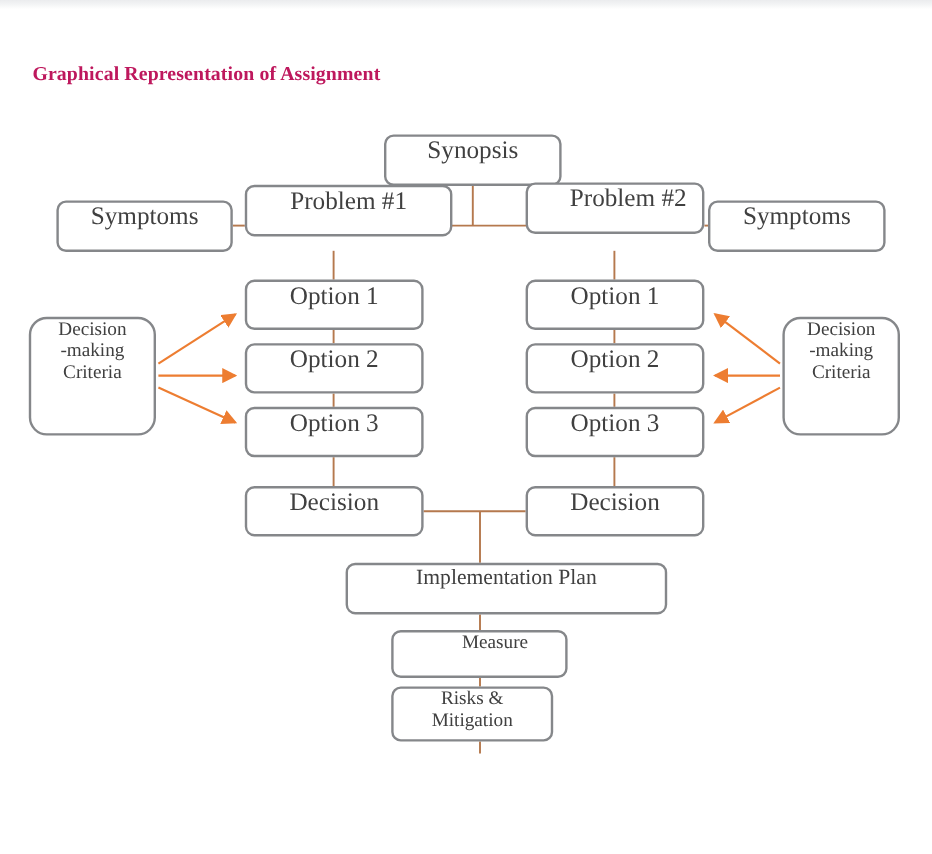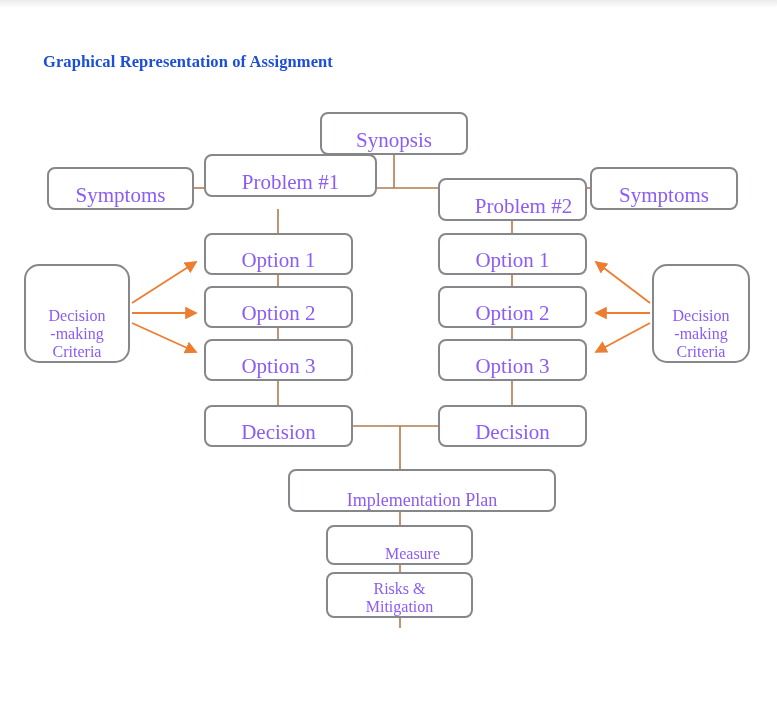--- a/index.html
+++ b/index.html
@@ -29,46 +29,45 @@
     background: linear-gradient(to bottom, #ebecee 0%, #f3f4f5 45%, #fdfdfd 85%, #ffffff 100%);
   }
   #doc-title {
     position: absolute;
     left: 27px;
     top: 52px;
     font-family: "Liberation Serif", "DejaVu Serif", serif;
     font-weight: bold;
     font-size: 16.5px;
     letter-spacing: 0.1px;
-    color: #1d4ed8;
+    color: #be185d;
     white-space: nowrap;
-    margin-left: 16px;
   }
   #canvas {
     position: absolute;
     left: 0; top: 0;
     width: 777px; height: 712px;
   }
   svg#links {
     position: absolute;
     left: 0; top: 0;
     width: 777px; height: 712px;
     pointer-events: none;
   }
   .node {
     position: absolute;
     box-sizing: border-box;
     background: #ffffff;
     border: 2px solid #85878a;
     border-radius: 8px;
     display: flex;
-    align-items: flex-end;
+    align-items: flex-start;
     justify-content: center;
     text-align: center;
-    color: #8b5cf6;
+    color: #404040;
     font-family: "Liberation Serif", "DejaVu Serif", serif;
     line-height: 1.12;
     z-index: 2;
   }
   .node .lbl {
     display: block;
     padding: 0 6px;
     white-space: pre-line;
   }
   .sz-lg  { font-size: 21px; }
@@ -135,21 +134,21 @@
     <div class="node sz-lg" style="left:320px; top:112px; width:148px; height:43px;">
       <span class="lbl">Synopsis</span>
     </div>
 
     <div class="node sz-lg" style="left:47px; top:167px; width:147px; height:43px;">
       <span class="lbl">Symptoms</span>
     </div>
     <div class="node sz-lg" style="left:204px; top:154px; width:173px; height:43px;">
       <span class="lbl">Problem #1</span>
     </div>
-    <div class="node sz-lg" style="left:438px; top:178px; width:149px; height:43px;padding-left:22px;">
+    <div class="node sz-lg" style="left:438px; top:152px; width:149px; height:43px;padding-left:22px;">
       <span class="lbl">Problem #2</span>
     </div>
     <div class="node sz-lg" style="left:590px; top:167px; width:148px; height:43px;">
       <span class="lbl">Symptoms</span>
     </div>
 
     <div class="node criteria sz-sm" style="left:24px; top:264px; width:106px; height:99px;">
       <span class="lbl">Decision
 -making
 Criteria</span>
@@ -186,19 +185,19 @@
     <div class="node sz-lg" style="left:438px; top:405px; width:149px; height:42px;">
       <span class="lbl">Decision</span>
     </div>
 
     <div class="node sz-md" style="left:288px; top:469px; width:268px; height:43px;">
       <span class="lbl">Implementation Plan</span>
     </div>
     <div class="node sz-sm" style="left:326px; top:525px; width:147px; height:40px;padding-left:26px;">
       <span class="lbl">Measure</span>
     </div>
-    <div class="node sz-sm" style="left:326px; top:572px; width:147px; height:46px;">
+    <div class="node sz-sm" style="left:326px; top:572px; width:135px; height:46px;">
       <span class="lbl">Risks &amp;
 Mitigation</span>
     </div>
 
   </div>
 </div>
 
 </body></html>

